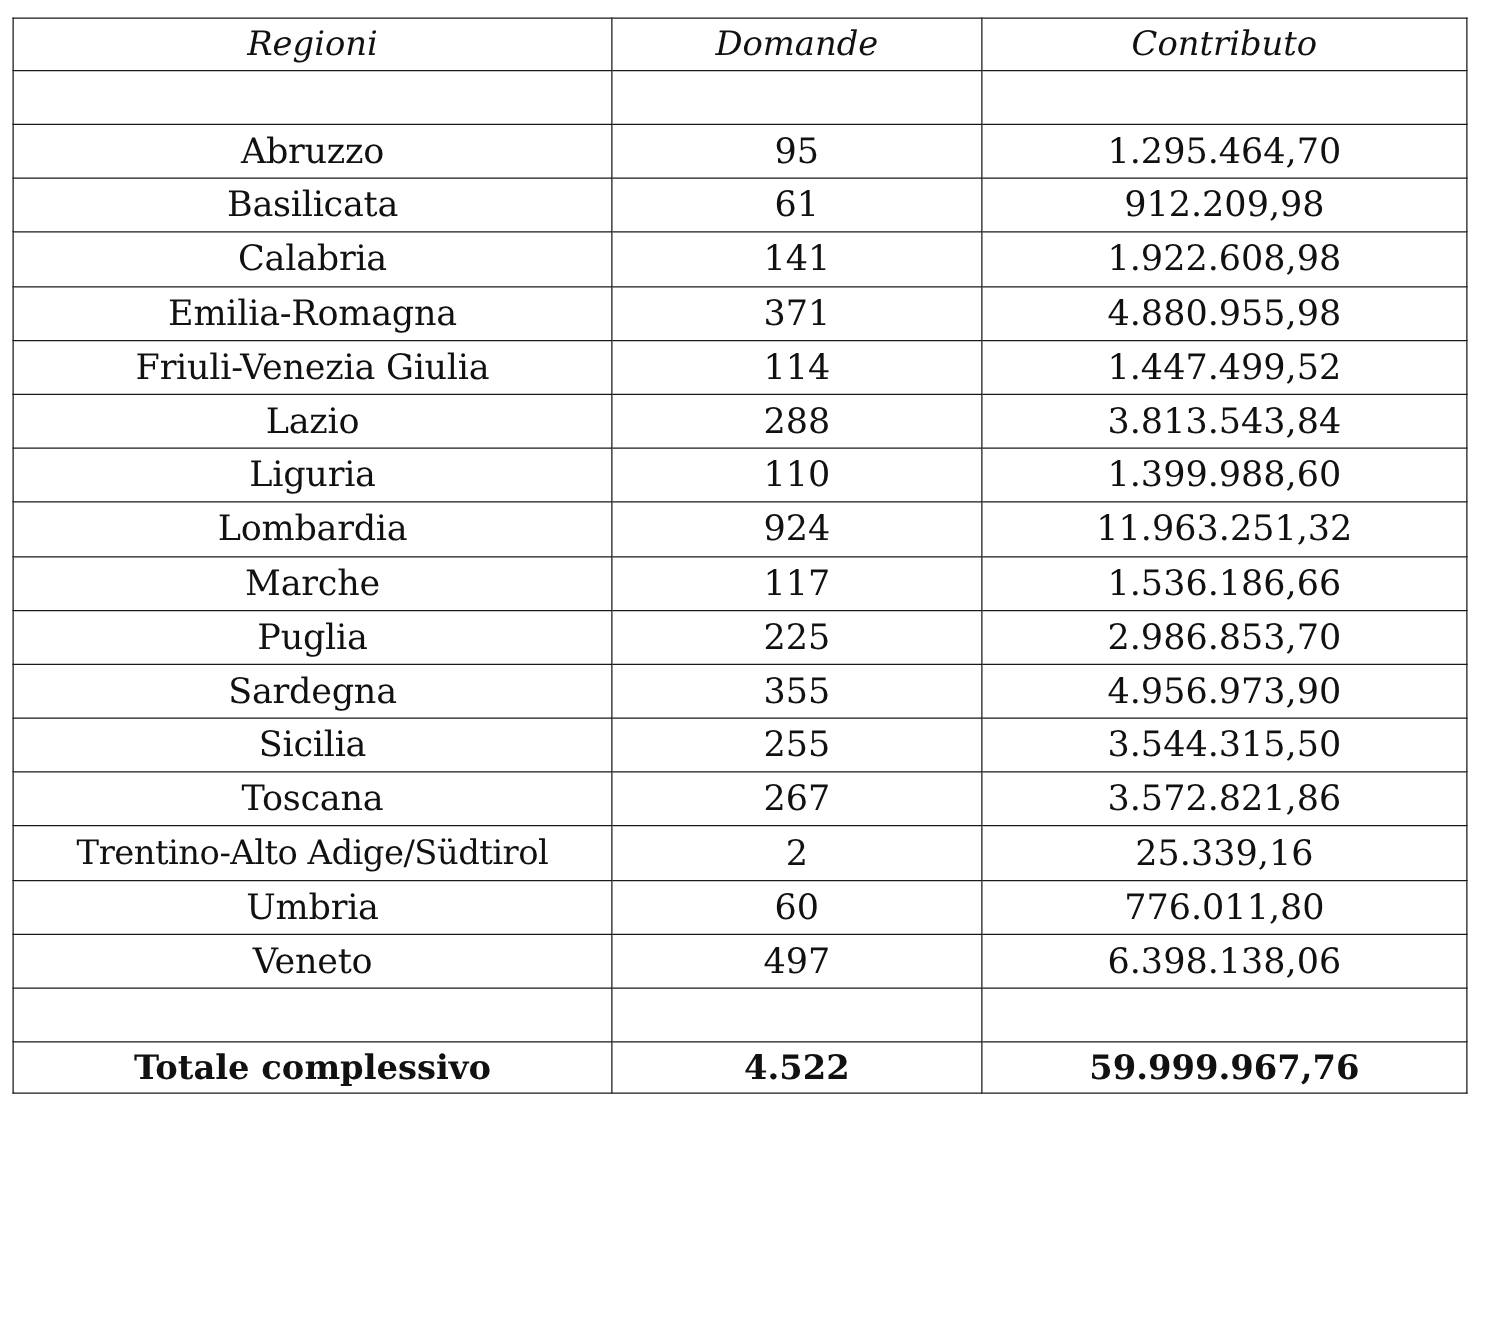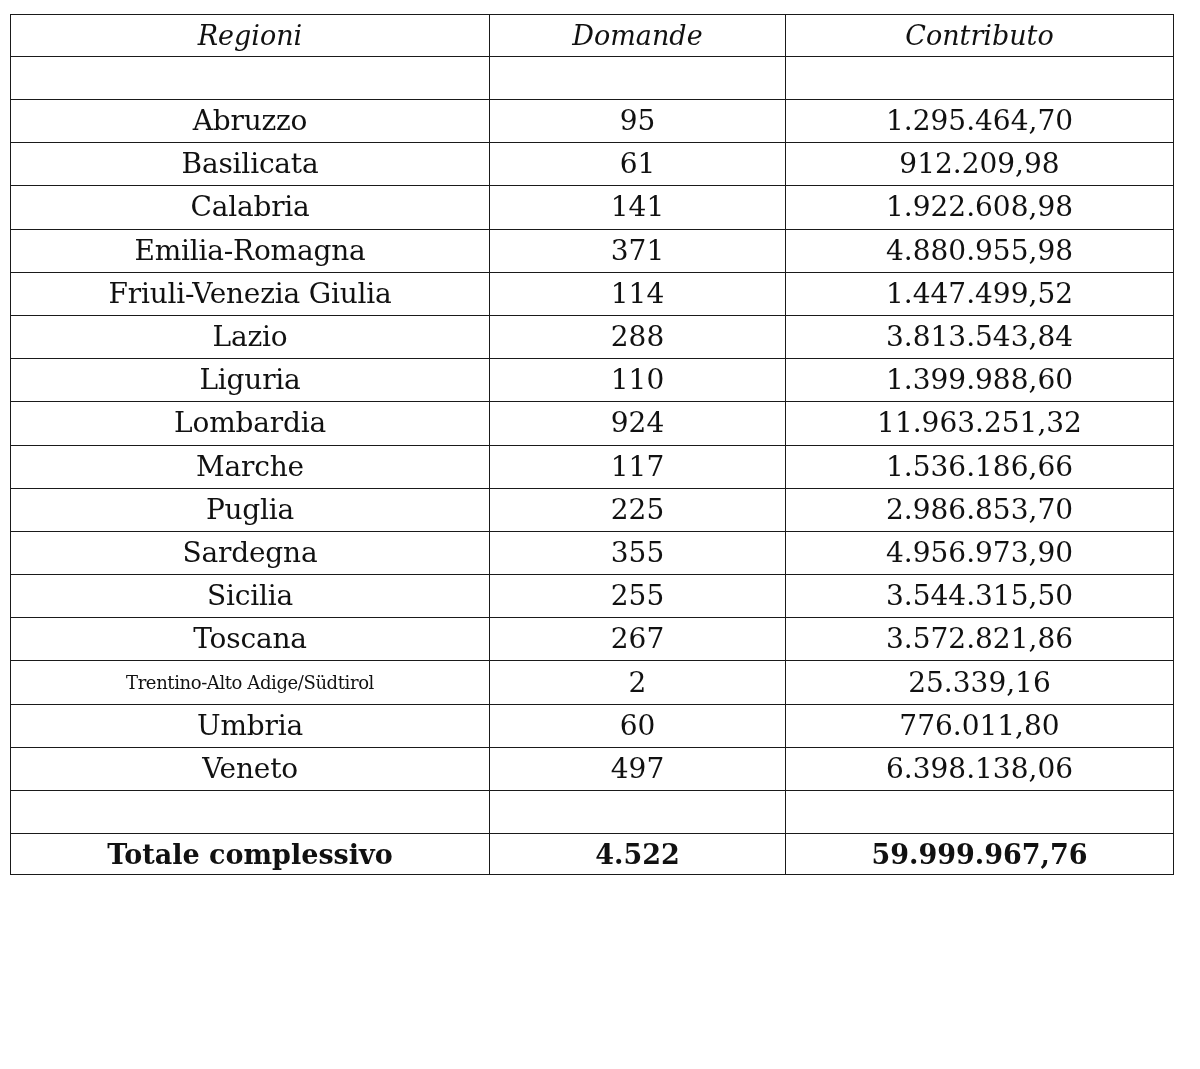--- a/index.html
+++ b/index.html
@@ -47,21 +47,21 @@
     .doc-table tbody tr.data-row td {
       height: 42.2px;
       font-size: 28px;
       line-height: 1;
     }
     .doc-table tbody tr.data-row td.region-cell {
       font-size: 28px;
       letter-spacing: -0.2px;
     }
     .doc-table tbody tr.data-row td.region-cell.long {
-      font-size: 18px;
+      font-size: 27px;
       letter-spacing: -0.4px;
     }
     .doc-table tfoot td {
       height: 40px;
       font-weight: bold;
       font-size: 27px;
     }
     .spell-underline {
       text-decoration: underline wavy #d04040;
       text-decoration-thickness: 1px;

